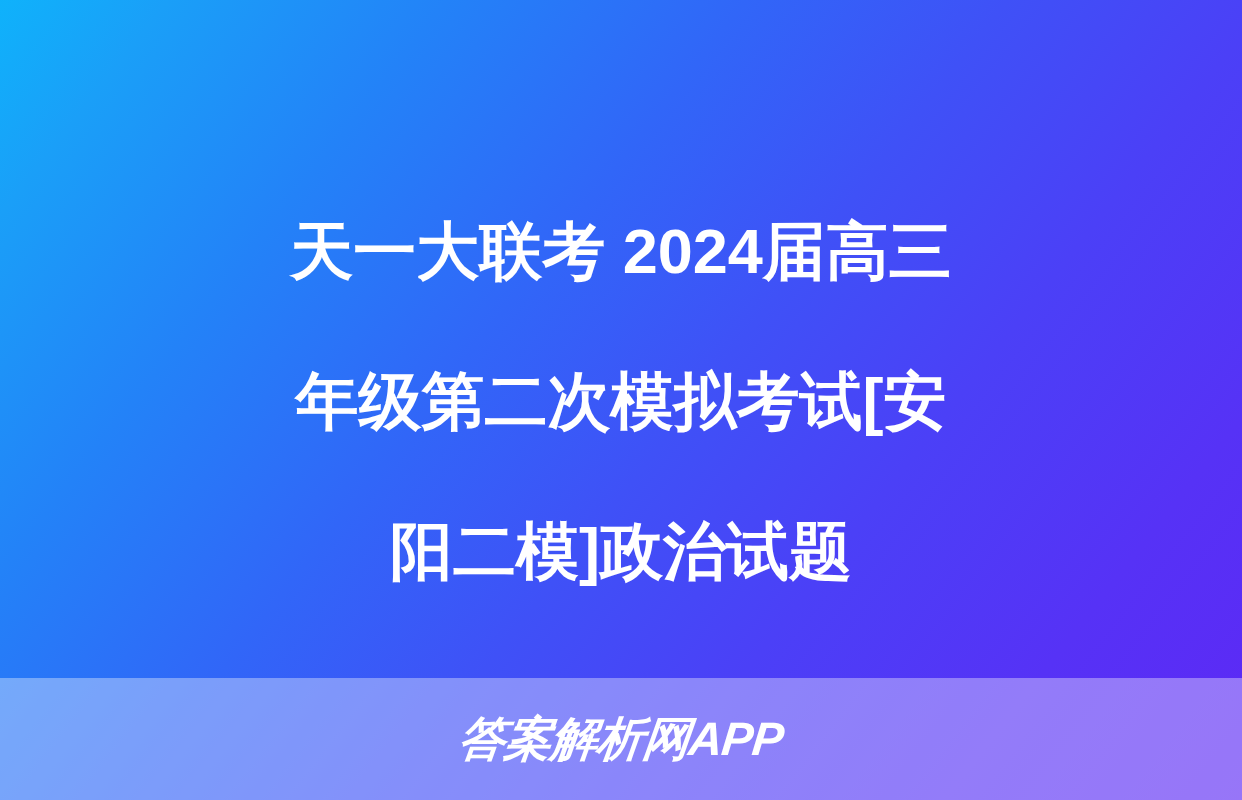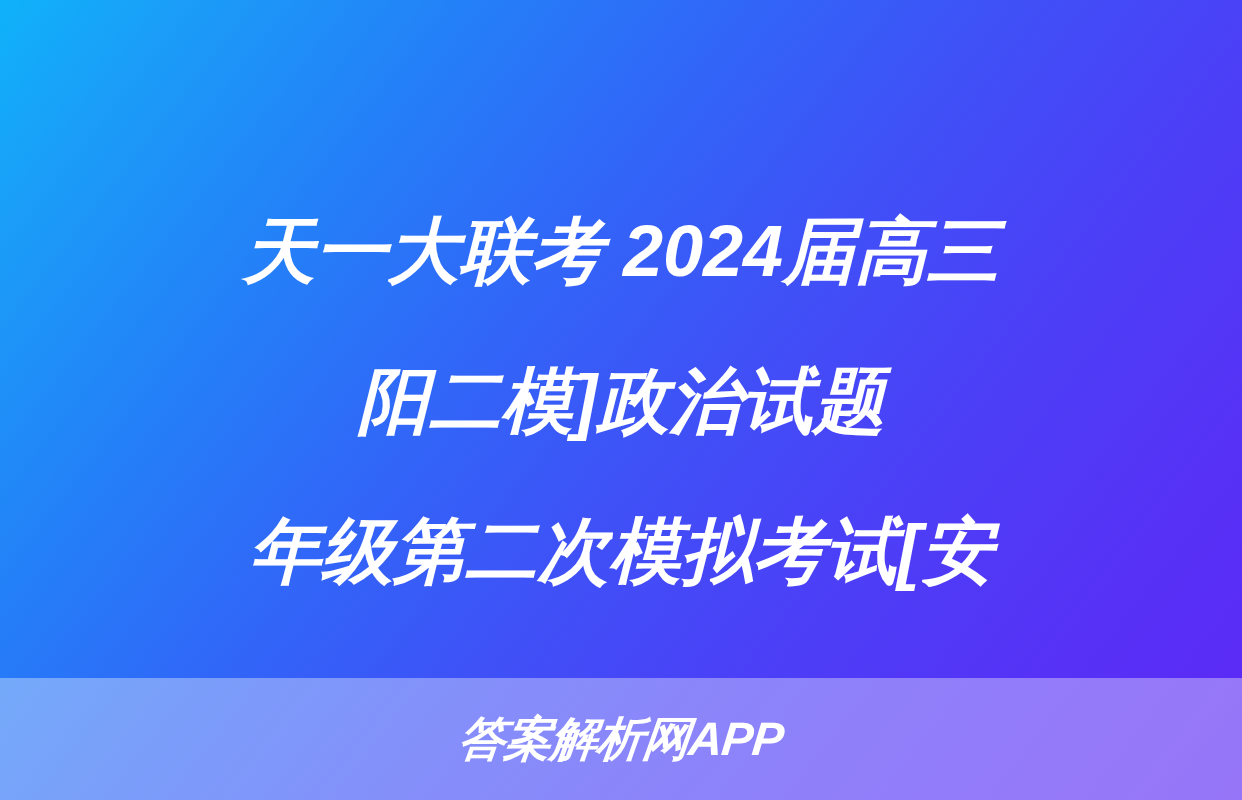--- a/index.html
+++ b/index.html
@@ -38,28 +38,27 @@
     flex-direction: column;
     align-items: center;
     justify-content: flex-start;
     padding: 0 40px;
     box-sizing: border-box;
   }
 
   .title-line {
     display: block;
     color: #ffffff;
-    font-size: 72px;
+    font-size: 63px;
     line-height: 150px;
     font-weight: 700;
     letter-spacing: 0px;
     white-space: nowrap;
     text-align: center;
     font-family: "Liberation Sans", "DejaVu Sans", sans-serif;
-    font-style: italic;
   }
 
   
   .watermark-band {
     position: absolute;
     left: 0;
     right: 0;
     bottom: 0;
     height: 122px;
     background: rgba(255, 255, 255, 0.36);
@@ -79,21 +78,21 @@
     font-family: "Liberation Sans", "DejaVu Sans", sans-serif;
   }
 </style>
 </head>
 <body>
 
 <div class="card">
 
   <div class="title-block">
     <span class="title-line">天一大联考 2024届高三</span>
+    <span class="title-line">年级第二次模拟考试[安</span>
     <span class="title-line">阳二模]政治试题</span>
-    <span class="title-line">年级第二次模拟考试[安</span>
   </div>
 
   <div class="watermark-band">
     <span class="watermark-text">答案解析网APP</span>
   </div>
 
 </div>
 
 </body></html>

